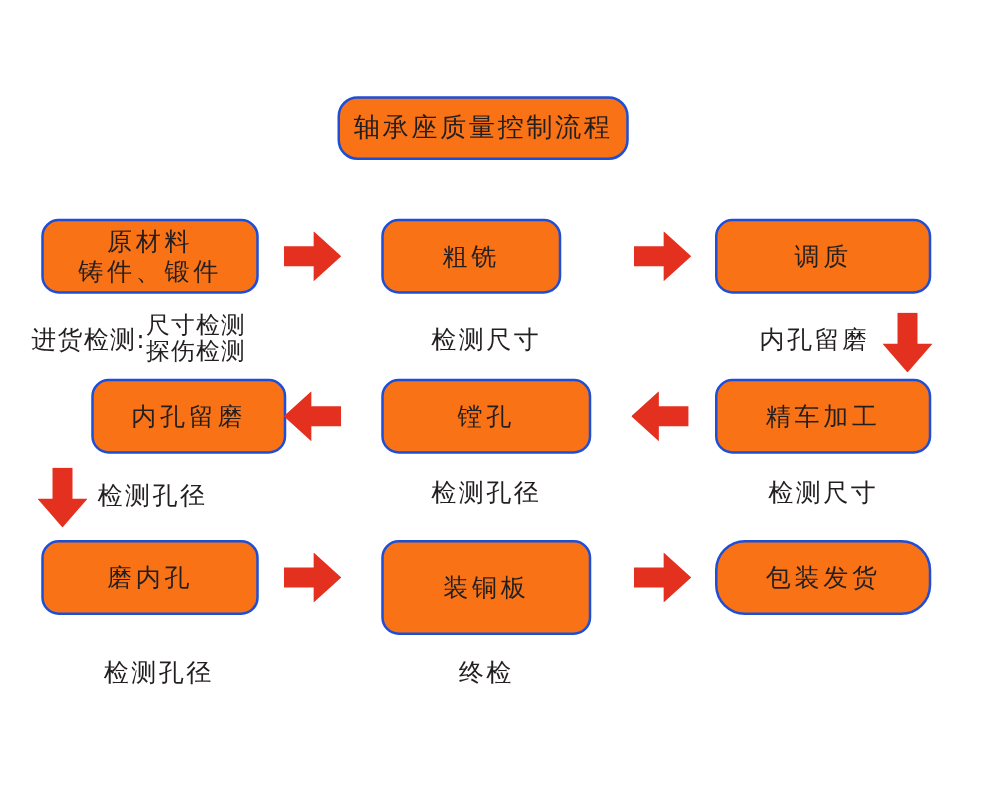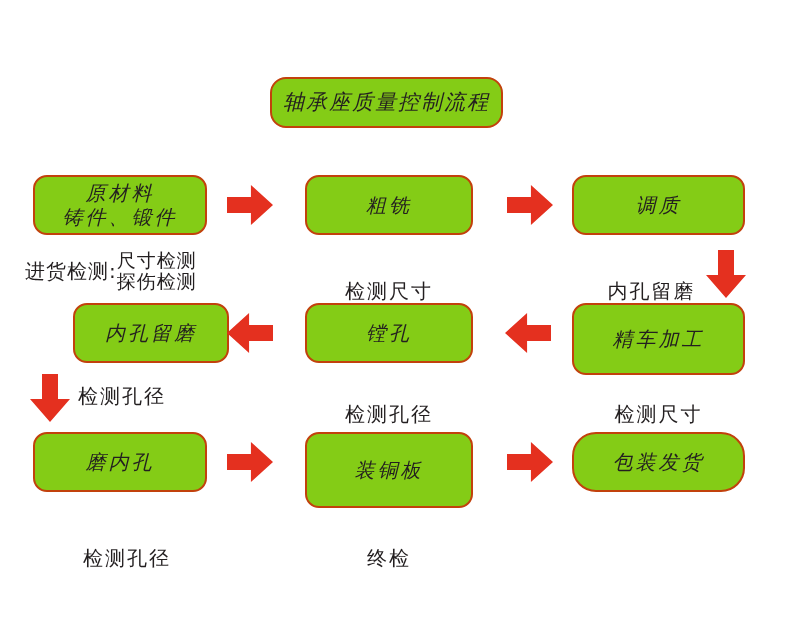--- a/index.html
+++ b/index.html
@@ -8,52 +8,51 @@
     width: 800px;
     height: 640px;
     background: #ffffff;
     font-family: "DejaVu Sans", sans-serif;
     color: #231f20;
     overflow: hidden;
   }
   .node {
     position: absolute;
     box-sizing: border-box;
-    background: #84cc16;
-    border: 2px solid #c2410c;
+    background: #f97316;
+    border: 2px solid #1d4ed8;
     border-radius: 14px;
     display: flex;
     align-items: center;
     justify-content: center;
     text-align: center;
     font-size: 20px;
     letter-spacing: 3px;
     line-height: 1.2;
     white-space: pre-line;
-    font-style: italic;
   }
   .node.title {
     border-radius: 16px;
     font-size: 21px;
     letter-spacing: 2px;
   }
   .arrow {
     position: absolute;
     background: #e4301f;
   }
   .arrow.right { clip-path: polygon(0 30%, 52% 30%, 52% 0, 100% 50%, 52% 100%, 52% 70%, 0 70%); }
   .arrow.left  { clip-path: polygon(100% 30%, 48% 30%, 48% 0, 0 50%, 48% 100%, 48% 70%, 100% 70%); }
   .arrow.down  { clip-path: polygon(30% 0, 70% 0, 70% 52%, 100% 52%, 50% 100%, 0 52%, 30% 52%); }
   .caption {
     position: absolute;
     font-size: 20px;
     letter-spacing: 2px;
     line-height: 1.15;
   }
-  .caption.centered { text-align: center; margin-top: 20px; }
+  .caption.centered { text-align: center; }
   .incoming {
     position: absolute;
     display: flex;
     align-items: center;
   }
   .incoming .lead {
     font-size: 20px;
     letter-spacing: 1px;
   }
   .incoming .items {
@@ -69,21 +68,21 @@
 <div class="stage">
 
   <div class="node title" style="left:270px; top:77px; width:233px; height:51px;">
     <span>轴承座质量控制流程</span>
   </div>
 
   <div class="node" style="left:33px; top:175px; width:174px; height:60px;">
     <span>原材料
 铸件、锻件</span>
   </div>
-  <div class="node" style="left:305px; top:175px; width:168px; height:60px;">
+  <div class="node" style="left:305px; top:175px; width:144px; height:60px;">
     <span>粗铣</span>
   </div>
   <div class="node" style="left:572px; top:175px; width:173px; height:60px;">
     <span>调质</span>
   </div>
 
   <div class="arrow right" style="left:227px; top:185px; width:46px; height:40px;"></div>
   <div class="arrow right" style="left:507px; top:185px; width:46px; height:40px;"></div>
 
   <div class="incoming" style="left:25px; top:248px; height:46px;justify-content:space-between;">
@@ -94,21 +93,21 @@
   <div class="caption centered" style="left:305px; top:260px; width:168px;">检测尺寸</div>
   <div class="caption centered" style="left:565px; top:260px; width:173px;">内孔留磨</div>
   <div class="arrow down" style="left:706px; top:250px; width:40px; height:48px;"></div>
 
   <div class="node" style="left:33px; top:303px; width:156px; height:60px;margin-left:40px;">
     <span>内孔留磨</span>
   </div>
   <div class="node" style="left:305px; top:303px; width:168px; height:60px;">
     <span>镗孔</span>
   </div>
-  <div class="node" style="left:572px; top:303px; width:173px; height:72px;">
+  <div class="node" style="left:572px; top:303px; width:173px; height:60px;">
     <span>精车加工</span>
   </div>
 
   <div class="arrow left" style="left:227px; top:313px; width:46px; height:40px;"></div>
   <div class="arrow left" style="left:505px; top:313px; width:46px; height:40px;"></div>
 
   <div class="arrow down" style="left:30px; top:374px; width:40px; height:48px;"></div>
   <div class="caption" style="left:78px; top:385px;">检测孔径</div>
   <div class="caption centered" style="left:305px; top:383px; width:168px;">检测孔径</div>
   <div class="caption centered" style="left:572px; top:383px; width:173px;">检测尺寸</div>

